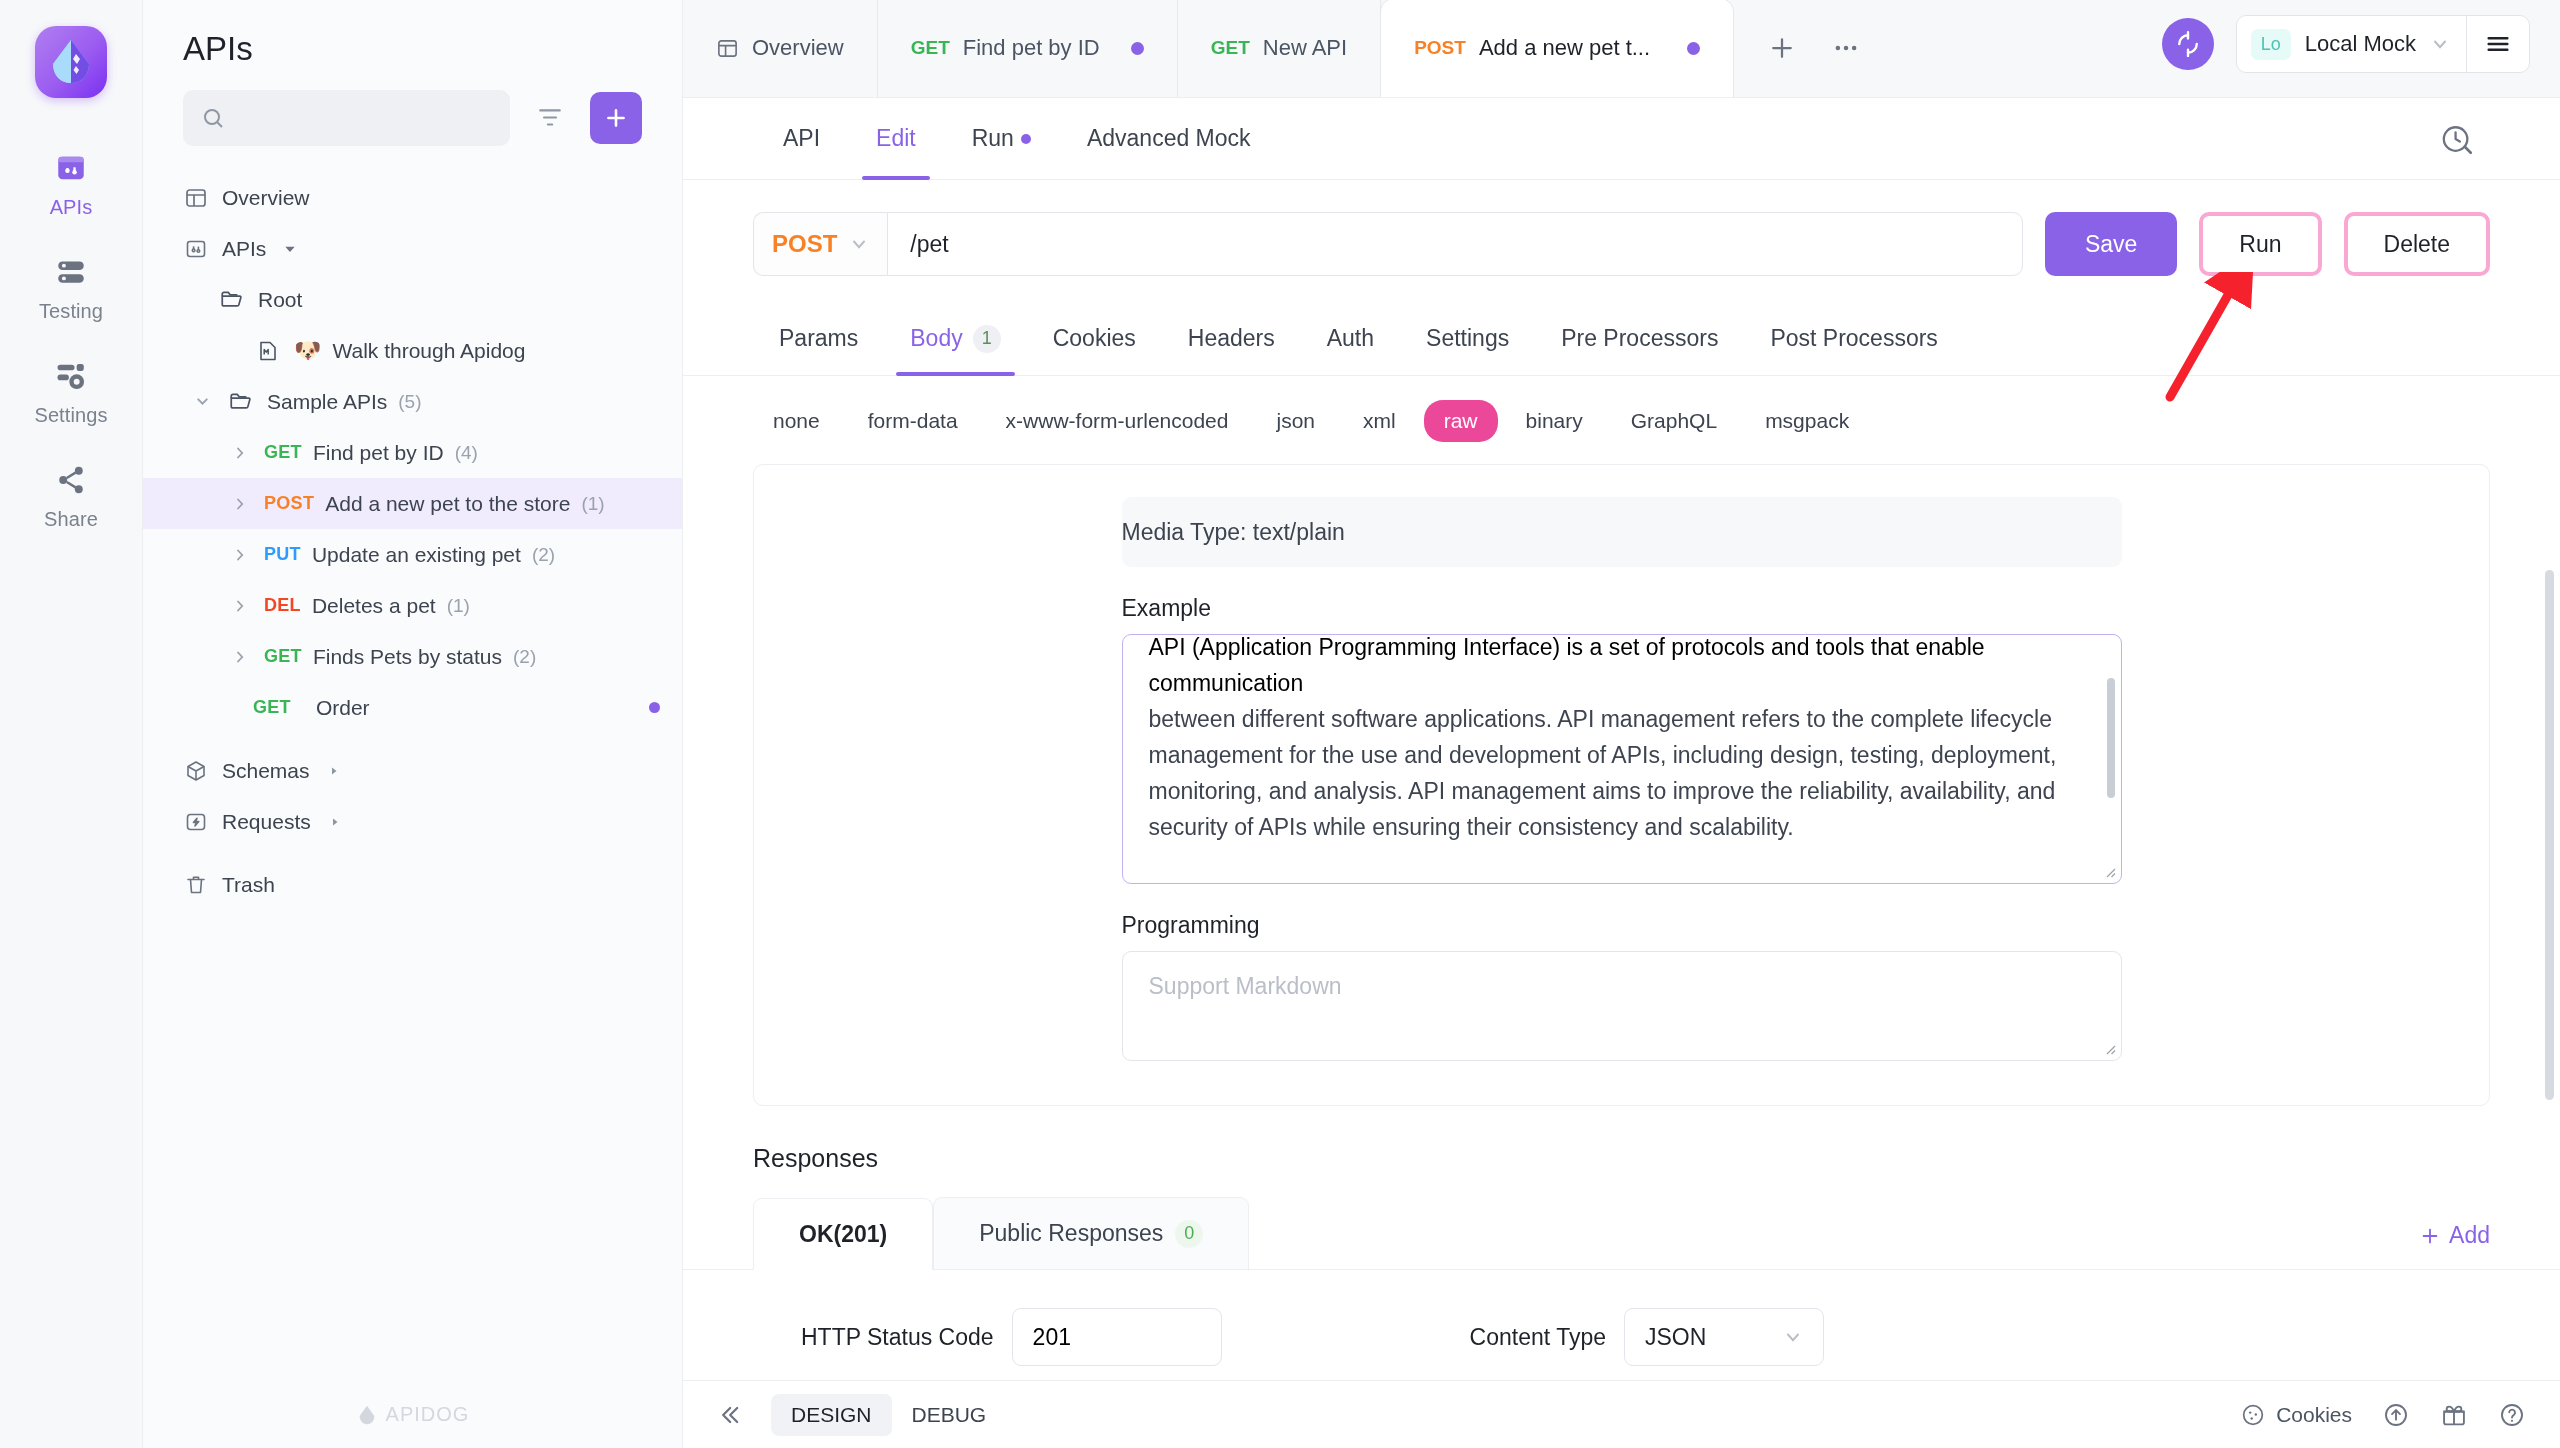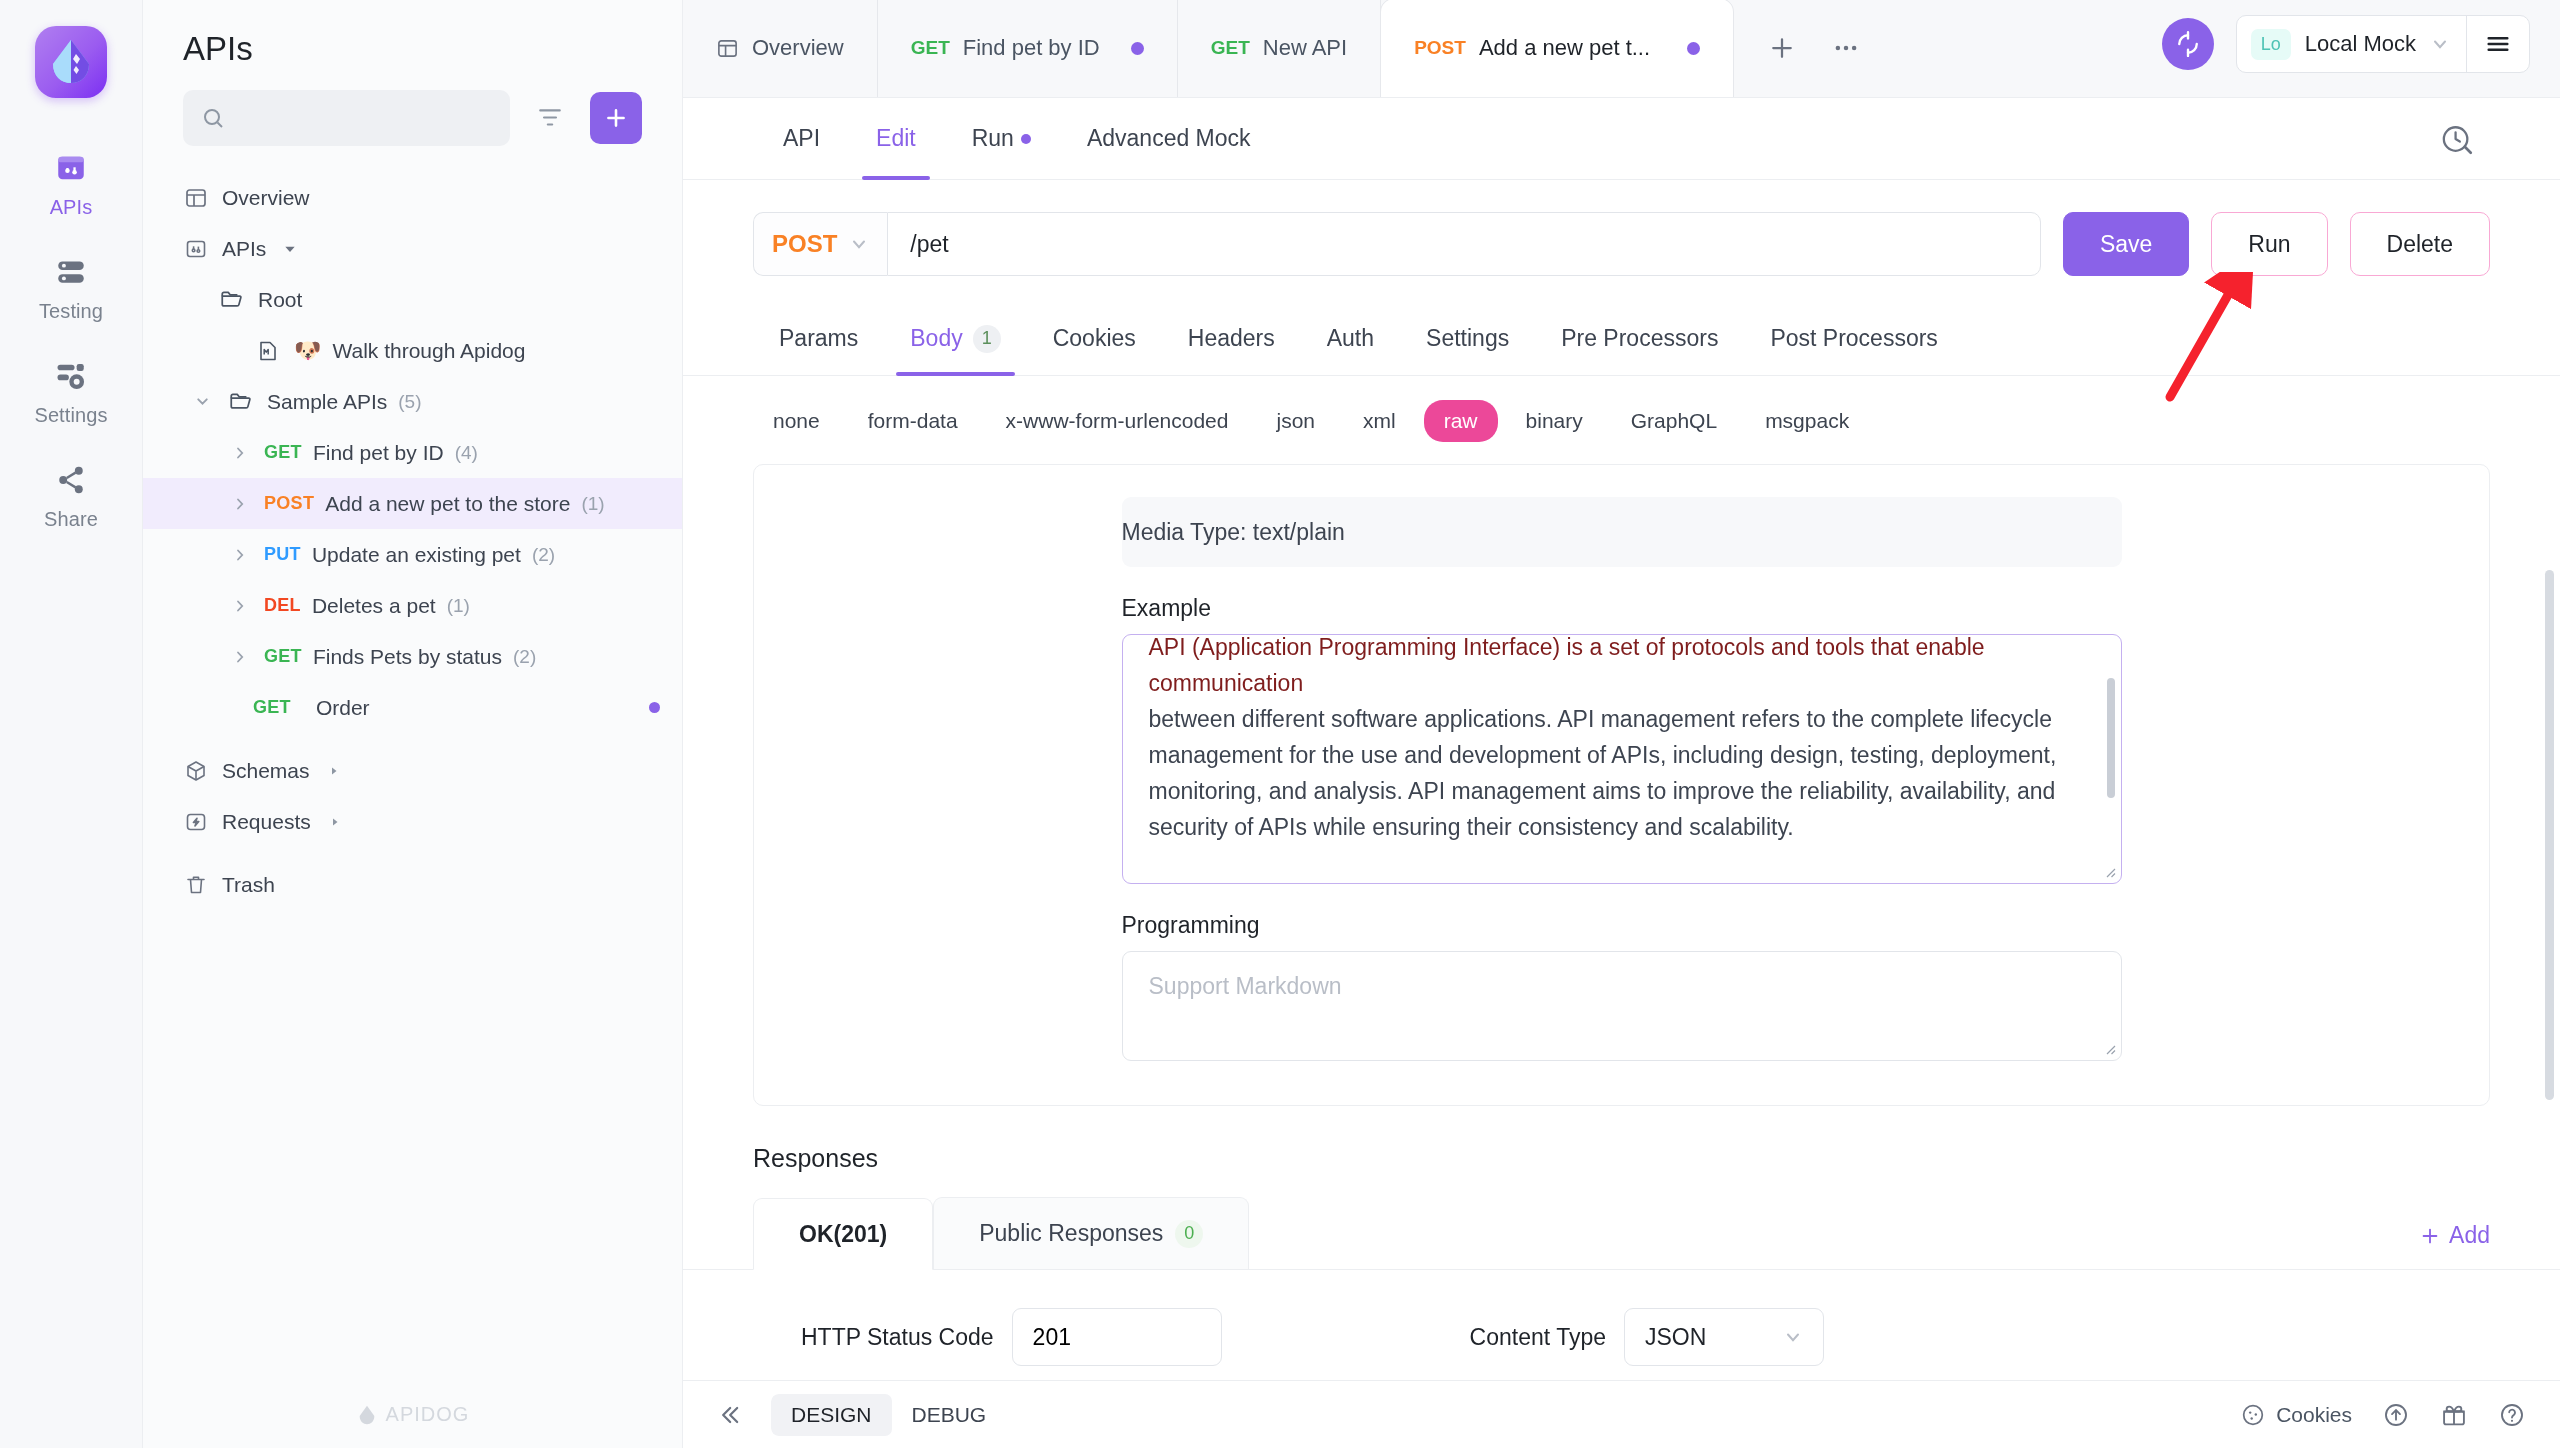--- a/index.html
+++ b/index.html
@@ -151,21 +151,21 @@
     background: #fff; display: flex; align-items: center; padding: 0 22px;
     margin-left: -22px;
   }
   .url-input input {
     border: none; outline: none; width: 100%; font-size: 23px; color: #1f2329;
     font-family: "Liberation Sans", sans-serif; background: transparent;
   }
   .btn {
     height: 64px; padding: 0 36px; border-radius: 10px; font-size: 23px;
     display: flex; align-items: center; justify-content: center; cursor: pointer;
-    border: 1px solid #f9a8d4; background: #fff; color: #1f2329; white-space: nowrap;
+    border: 4px solid #f9a8d4; background: #fff; color: #1f2329; white-space: nowrap;
   }
   .btn.primary { background: #8a62e8; border-color: #8a62e8; color: #fff; }
 
   .ptabs {
     display: flex; align-items: center; gap: 0; padding: 0 70px;
     border-bottom: 1px solid #eceef1; margin-top: 26px; height: 74px;
   }
   .ptab {
     font-size: 23px; color: #3d4450; cursor: pointer; position: relative;
     height: 74px; display: flex; align-items: center; gap: 10px; padding: 0 26px;
@@ -715,21 +715,21 @@
 
       <div class="panel">
         <div class="media-type">
           <span>Media Type: text/plain</span>
         </div>
 
         <div class="field-block">
           <div class="field-label">Example</div>
           <div class="ta-wrap">
             <div class="textarea-box">
-              <div class="ta-clip" style="color:#7f1d1d;">API (Application Programming Interface) is a set of protocols and tools that enable communication</div>
+              <div class="ta-clip" style="color:#000000;">API (Application Programming Interface) is a set of protocols and tools that enable communication</div>
               <div>between different software applications. API management refers to the complete lifecycle management for the use and development of APIs, including design, testing, deployment, monitoring, and analysis. API management aims to improve the reliability, availability, and security of APIs while ensuring their consistency and scalability.</div>
             </div>
             <div class="ta-scroll"></div>
             <div class="resize-grip">
               <svg width="14" height="14" viewBox="0 0 14 14" stroke="#9aa2ae" stroke-width="1.2">
                   <path d="M13 5L5 13M13 9.5L9.5 13"></path>
                 </svg>
             </div>
           </div>
         </div>

